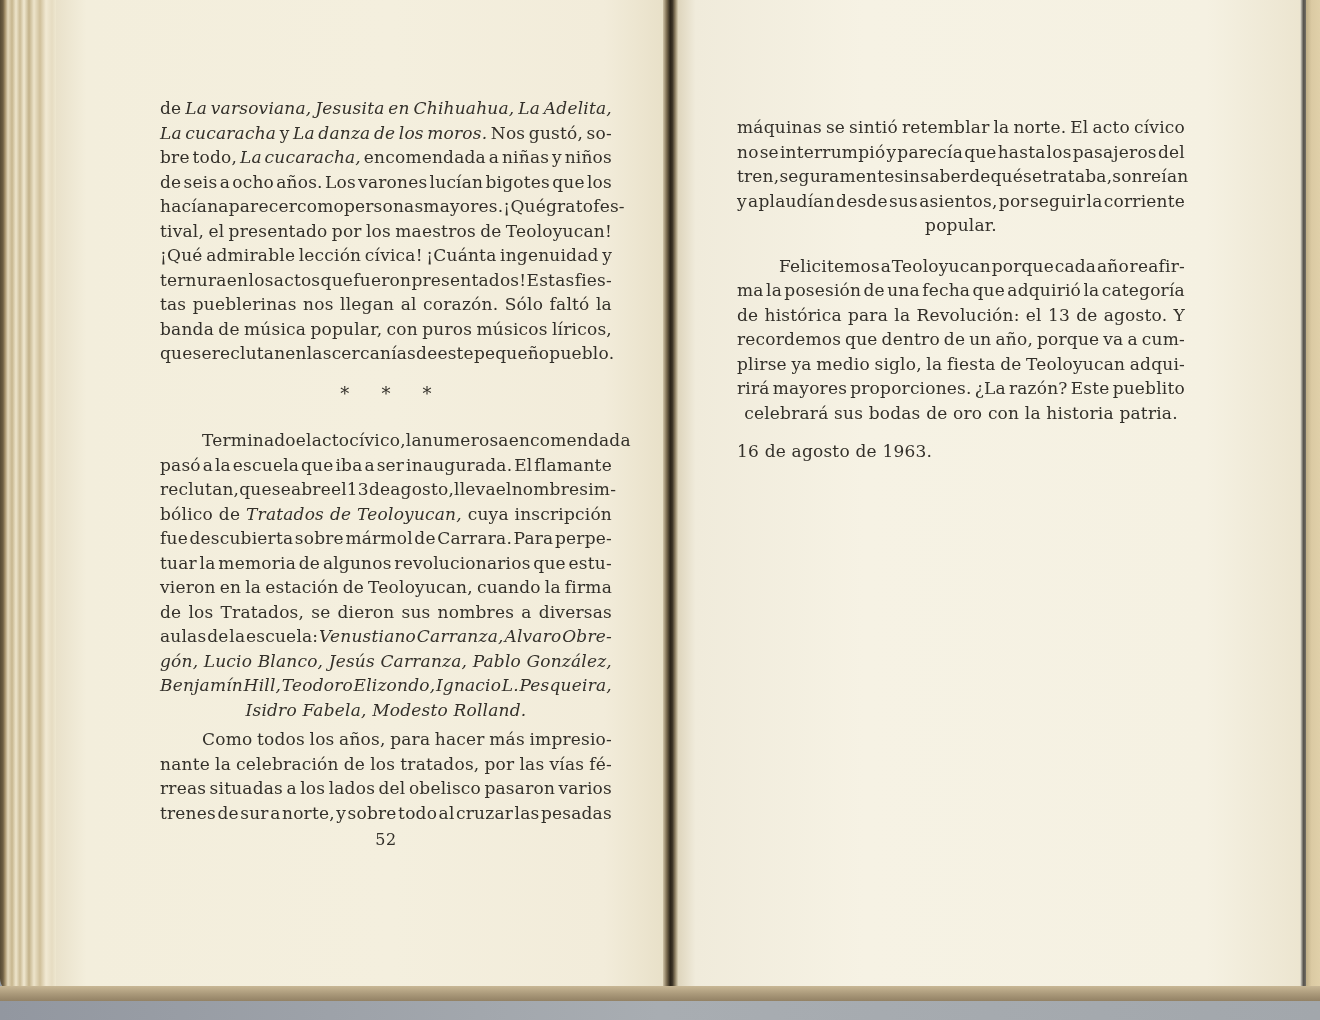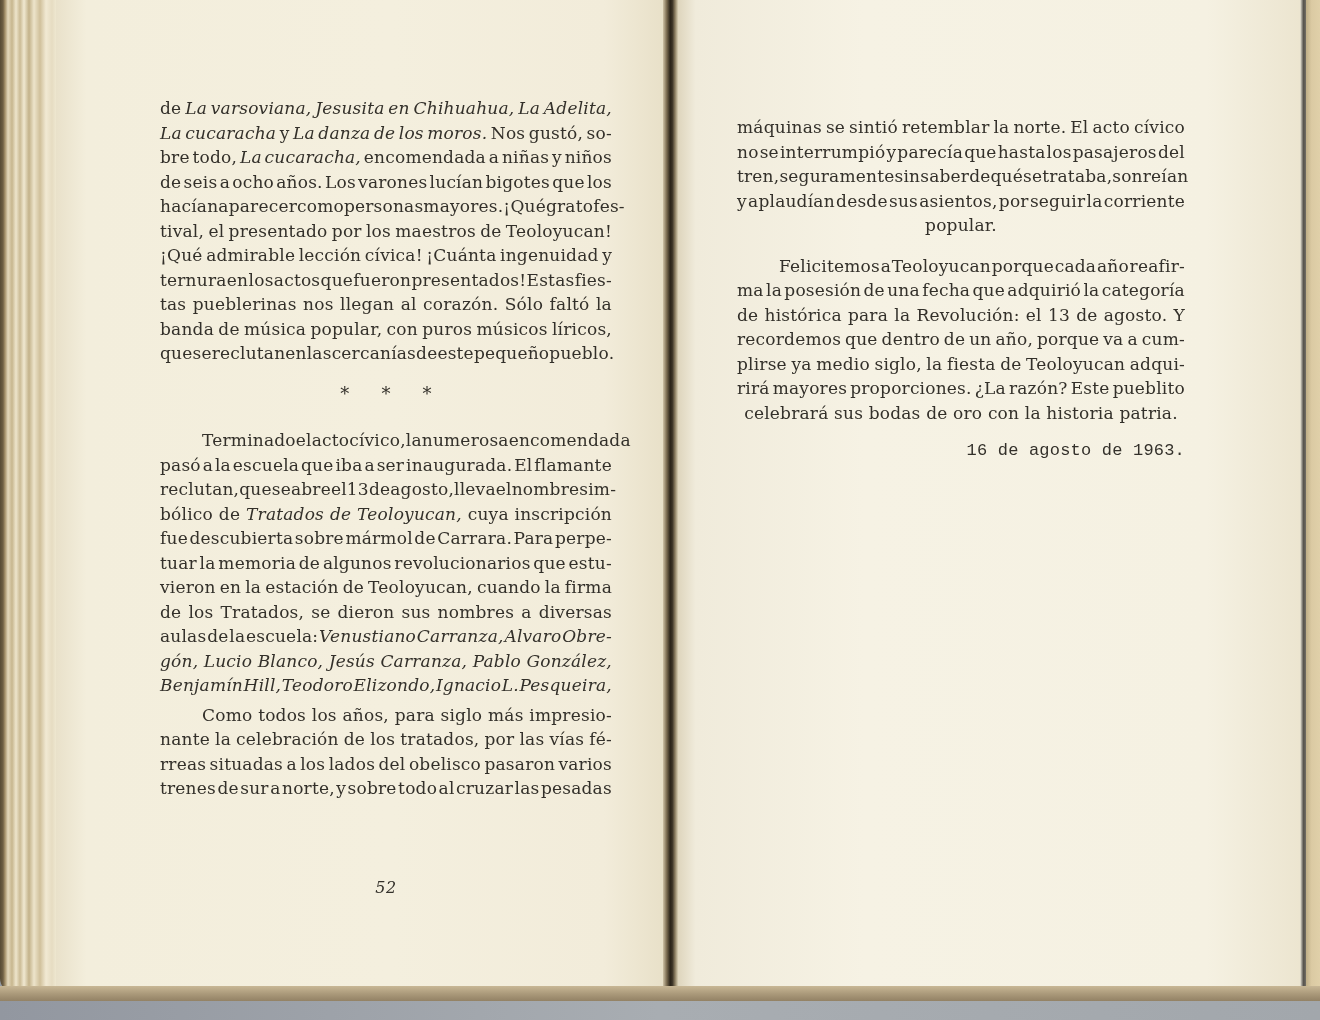--- a/index.html
+++ b/index.html
@@ -52,29 +52,29 @@
   
   .textcol{position:absolute;font-size:17px;letter-spacing:0.2px;}
   .textcol-left{left:160px;top:96px;width:452px;}
   .textcol-right{left:737px;top:96px;width:448px;margin-top:19px;}
   .line{height:24.5px;line-height:24.5px;}
   .line.just{display:flex;justify-content:space-between;}
   .line.plain{white-space:nowrap;text-align:center;}
   .line.indent{padding-left:42px;}
   .it{font-style:italic;}
   .separator{display:flex;justify-content:center;gap:32px;height:24.5px;line-height:24.5px;font-size:18px;}
-  .date-line{height:24.5px;line-height:24.5px;text-align:right;font-family:Liberation Mono, monospace;}
+  .date-line{height:24.5px;line-height:24.5px;text-align:left;}
   
   .textcol-left > :nth-child(2){margin-top:16px;}  
   .textcol-left > :nth-child(3){margin-top:22px;}
   .textcol-left > :nth-child(4){margin-top:5px;}
   .textcol-right > :nth-child(2){margin-top:16px;}
   .textcol-right > :nth-child(3){margin-top:14px;}
   .pagenum{position:absolute;width:452px;text-align:center;font-size:16px;letter-spacing:0.5px;}
-  .pagenum-left{left:160px;top:878px;font-style:italic;}
+  .pagenum-left{left:160px;top:830px;}
   .pagenum-right{left:737px;top:835px;width:448px;}
 </style>
 </head>
 <body>
 
 <div class="scene">
   <div class="left-edges"></div>
   <div class="page page-left"></div>
   <div class="page page-right"></div>
   <div class="gutter"></div>
@@ -320,29 +320,30 @@
         </div>
         <div class="line just">
           <span class="it">Benjamín</span>
           <span class="it">Hill,</span>
           <span class="it">Teodoro</span>
           <span class="it">Elizondo,</span>
           <span class="it">Ignacio</span>
           <span class="it">L.</span>
           <span class="it">Pesqueira,</span>
         </div>
+        <div class="line plain"><span class="it">Isidro Fabela, Modesto Rolland.</span></div>
       </div>
       <div class="para">
         <div class="line just indent">
           <span>Como</span>
           <span>todos</span>
           <span>los</span>
           <span>años,</span>
           <span>para</span>
-          <span>siglo</span>
+          <span>hacer</span>
           <span>más</span>
           <span>impresio-</span>
         </div>
         <div class="line just">
           <span>nante</span>
           <span>la</span>
           <span>celebración</span>
           <span>de</span>
           <span>los</span>
           <span>tratados,</span>

